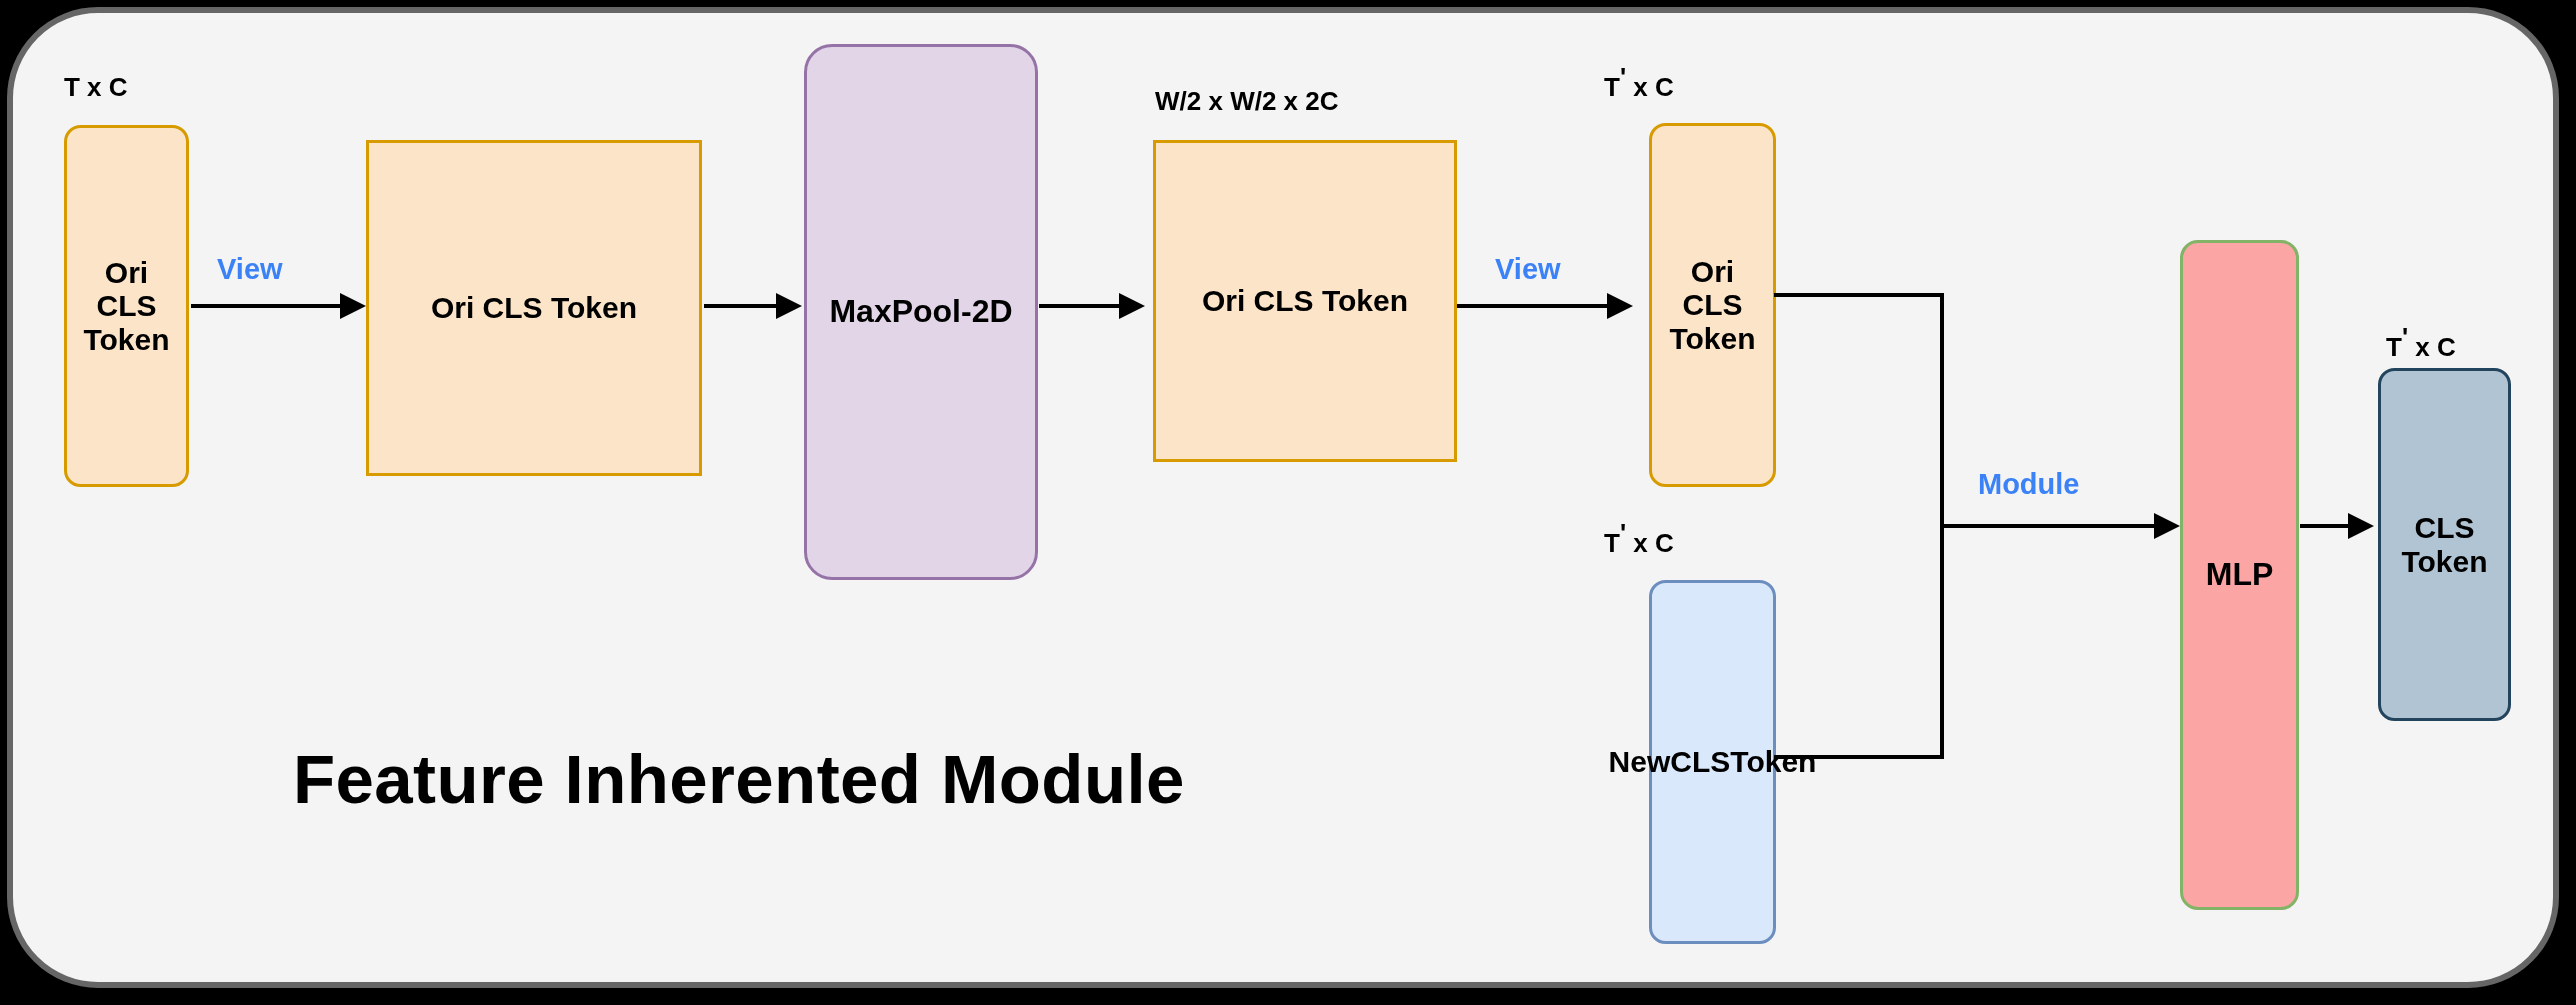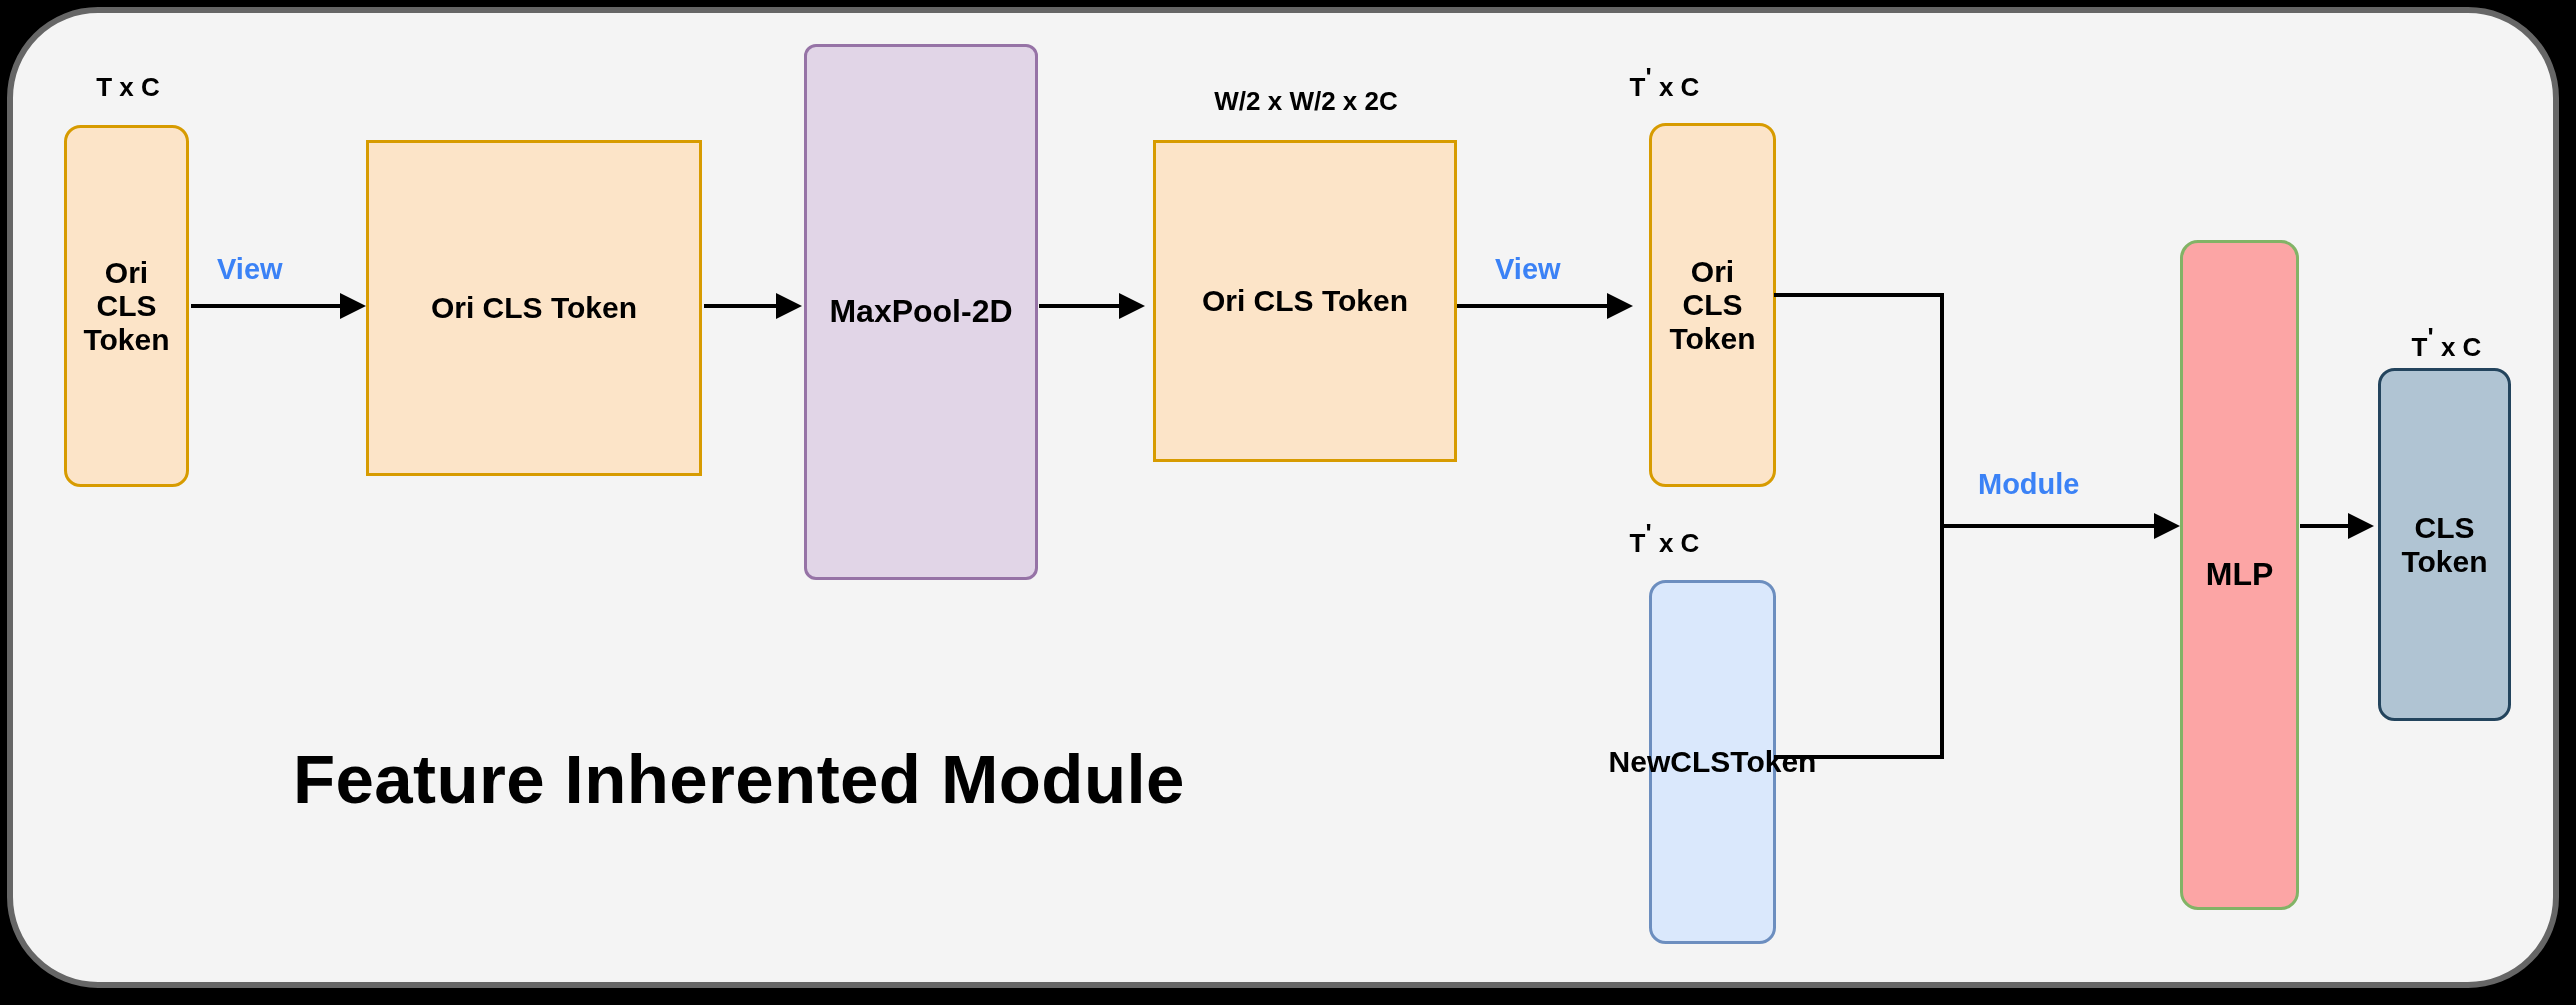--- a/index.html
+++ b/index.html
@@ -9,21 +9,21 @@
 
   .frame{position:absolute;left:6.8px;top:6.8px;width:2552px;height:981px;
          box-sizing:border-box;background:#F4F4F4;border:6.8px solid #666666;
          border-radius:91px;}
 
   .node{position:absolute;box-sizing:border-box;display:flex;
         align-items:center;justify-content:center;text-align:center;
         font-weight:bold;color:#000;line-height:1.12;}
 
   .dim{position:absolute;font-weight:bold;color:#000;font-size:26px;
-       white-space:nowrap;text-align:center;}
+       white-space:nowrap;}
   .dim sup{font-size:26px;vertical-align:super;line-height:0;}
 
   .edgelbl{position:absolute;font-weight:bold;color:#3b82f6;font-size:29px;
            white-space:nowrap;}
 
   .hline{position:absolute;background:#000;height:3.8px;}
   .vline{position:absolute;background:#000;width:3.8px;}
   .arrow{position:absolute;width:0;height:0;
          border-top:13px solid transparent;border-bottom:13px solid transparent;
          border-left:26px solid #000;}
@@ -64,21 +64,21 @@
   <div class="node n-orange" style="left:64px;top:125px;width:125px;height:362px;border-radius:16.6px;font-size:30px;flex-direction:column;">
     <span>Ori</span>
     <span>CLS</span>
     <span>Token</span>
   </div>
 
   <div class="node n-orange" style="left:366px;top:140px;width:336px;height:336px;border-radius:0;font-size:30px;">
     <span>Ori CLS Token</span>
   </div>
 
-  <div class="node n-purple" style="left:804px;top:44px;width:234px;height:536px;border-radius:12px;font-size:32px;">
+  <div class="node n-purple" style="left:804px;top:44px;width:234px;height:536px;border-radius:28px;font-size:32px;">
     <span>MaxPool-2D</span>
   </div>
 
   <div class="node n-orange" style="left:1153px;top:140px;width:304px;height:322px;border-radius:0;font-size:30px;">
     <span>Ori CLS Token</span>
   </div>
 
   <div class="node n-orange" style="left:1649px;top:123px;width:127px;height:364px;border-radius:16.6px;font-size:30px;flex-direction:column;">
     <span>Ori</span>
     <span>CLS</span>

